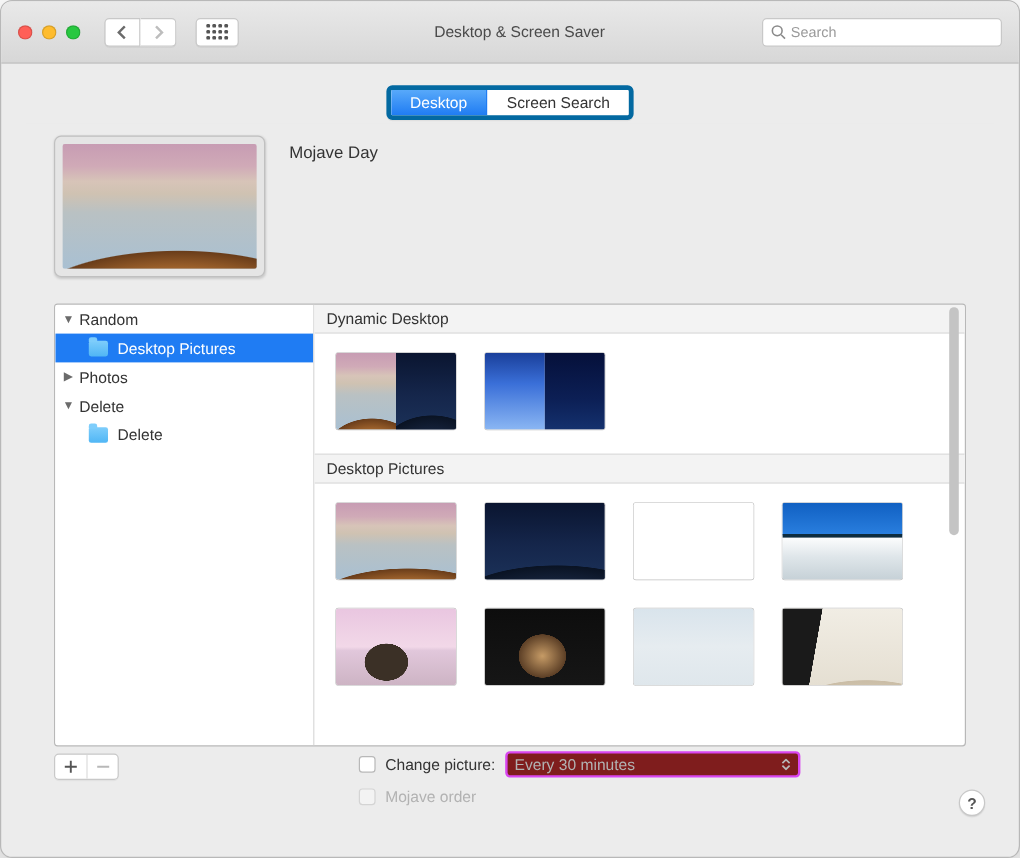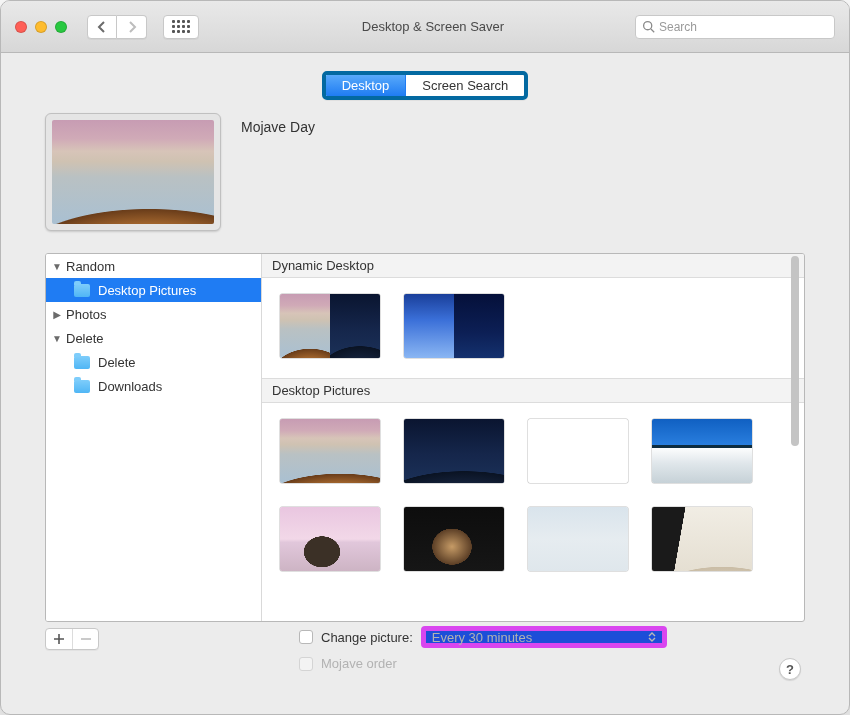--- a/index.html
+++ b/index.html
@@ -53,30 +53,30 @@
   .folder-ico.colours::before { display:none;}
   .main-pane { flex:1; position:relative; overflow:hidden; }
   .scroll-area { position:absolute; inset:0; overflow-y:auto; }
   .section-h { background:#f3f3f3; border-bottom:1px solid #dcdcdc; border-top:1px solid #dcdcdc; padding:4px 10px; color:#333; font-size:13px;}
   .section-h:first-child { border-top:none;}
   .thumb-row { display:flex; flex-wrap:wrap; gap:24px; padding:16px 18px 20px; }
   .thumb { width:100px; height:64px; border-radius:2px; overflow:hidden; position:relative; box-shadow:0 0 0 0.5px rgba(0,0,0,0.25);}
   .scrollbar-fake { position:absolute; right:2px; top:2px; bottom:2px; width:14px; }
   .scrollbar-thumb { position:absolute; left:3px; right:3px; top:0; height:190px; background:#c4c4c4; border-radius:8px;}
   
-  .bottom { position:absolute; left:24px; right:28px; bottom:14px; height:54px; display:flex; align-items:flex-start; }
+  .bottom { position:absolute; left:24px; right:8px; bottom:14px; height:54px; display:flex; align-items:flex-start; }
   .pm-group { display:flex; border:1px solid #c8c8c8; border-radius:4px; overflow:hidden; background:#fff; height:22px; box-shadow:0 1px 0 rgba(0,0,0,0.04); margin-top:2px;}
   .pm-group .pm { width:26px; display:flex; align-items:center; justify-content:center; color:#555; font-size:15px;}
   .pm-group .pm + .pm { border-left:1px solid #dcdcdc; color:#b8b8b8;}
   .opts { margin-left:200px; display:flex; flex-direction:column; gap:8px; }
   .opt-row { display:flex; align-items:center; gap:8px; color:#333;}
   .opt-row.disabled { color:#b2b2b2; }
   .chk { width:14px; height:14px; border:1px solid #b8b8b8; border-radius:3px; background:#fff;}
   .opt-row.disabled .chk { border-color:#d4d4d4; background:#f3f3f3;}
-  .popup { width:246px; height:22px; border:5px solid #d946ef; border-radius:4px; background:#1d4ed8; display:flex; align-items:center; padding:0 6px; color:#b2b2b2; position:relative;}
+  .popup { width:246px; height:22px; border:2px solid #d946ef; border-radius:4px; background:#7f1d1d; display:flex; align-items:center; padding:0 6px; color:#b2b2b2; position:relative;}
   .popup .arrows { position:absolute; right:2px; top:1px; bottom:1px; width:16px; display:flex; flex-direction:column; align-items:center; justify-content:center; gap:0px; color:#b8b8b8;}
   .popup .arrows svg { display:block;}
   .help-btn { position:absolute; right:0; bottom:0; width:22px; height:22px; border-radius:50%; background:#fff; border:1px solid #c8c8c8; display:flex; align-items:center; justify-content:center; color:#555; font-weight:600; box-shadow:0 1px 1px rgba(0,0,0,0.1);}
   
   .wp { position:absolute; inset:0; }
   .wp.mojave-day { background:
       radial-gradient(ellipse 140% 80% at 60% 130%, #d7a25a 0%, #b87535 30%, #6a3d1a 55%, transparent 56%),
       radial-gradient(ellipse 120% 70% at 20% 135%, #3a2414 0%, #1f140b 45%, transparent 46%),
       linear-gradient(#c79cb3 0%, #d0aab7 18%, #d7c4b8 30%, #cfc2b2 40%, #b9c1c3 55%, #a9c0d2 100%);
   }
@@ -202,24 +202,20 @@
           <span class="tri">▶</span>
           <span>Photos</span>
         </div>
         <div class="tree-row group">
           <span class="tri">▼</span>
           <span>Delete</span>
         </div>
         <div class="tree-row child">
           <span class="folder-ico"></span>
           <span>Delete</span>
-        </div>
-        <div class="tree-row child">
-          <span class="folder-ico"></span>
-          <span>Downloads</span>
         </div>
       </div>
 
       <div class="main-pane">
         <div class="scroll-area">
           <div class="section-h">Dynamic Desktop</div>
           <div class="thumb-row">
             <div class="thumb">
               <div class="wp mojave-split">
                 <div style="position:relative">

